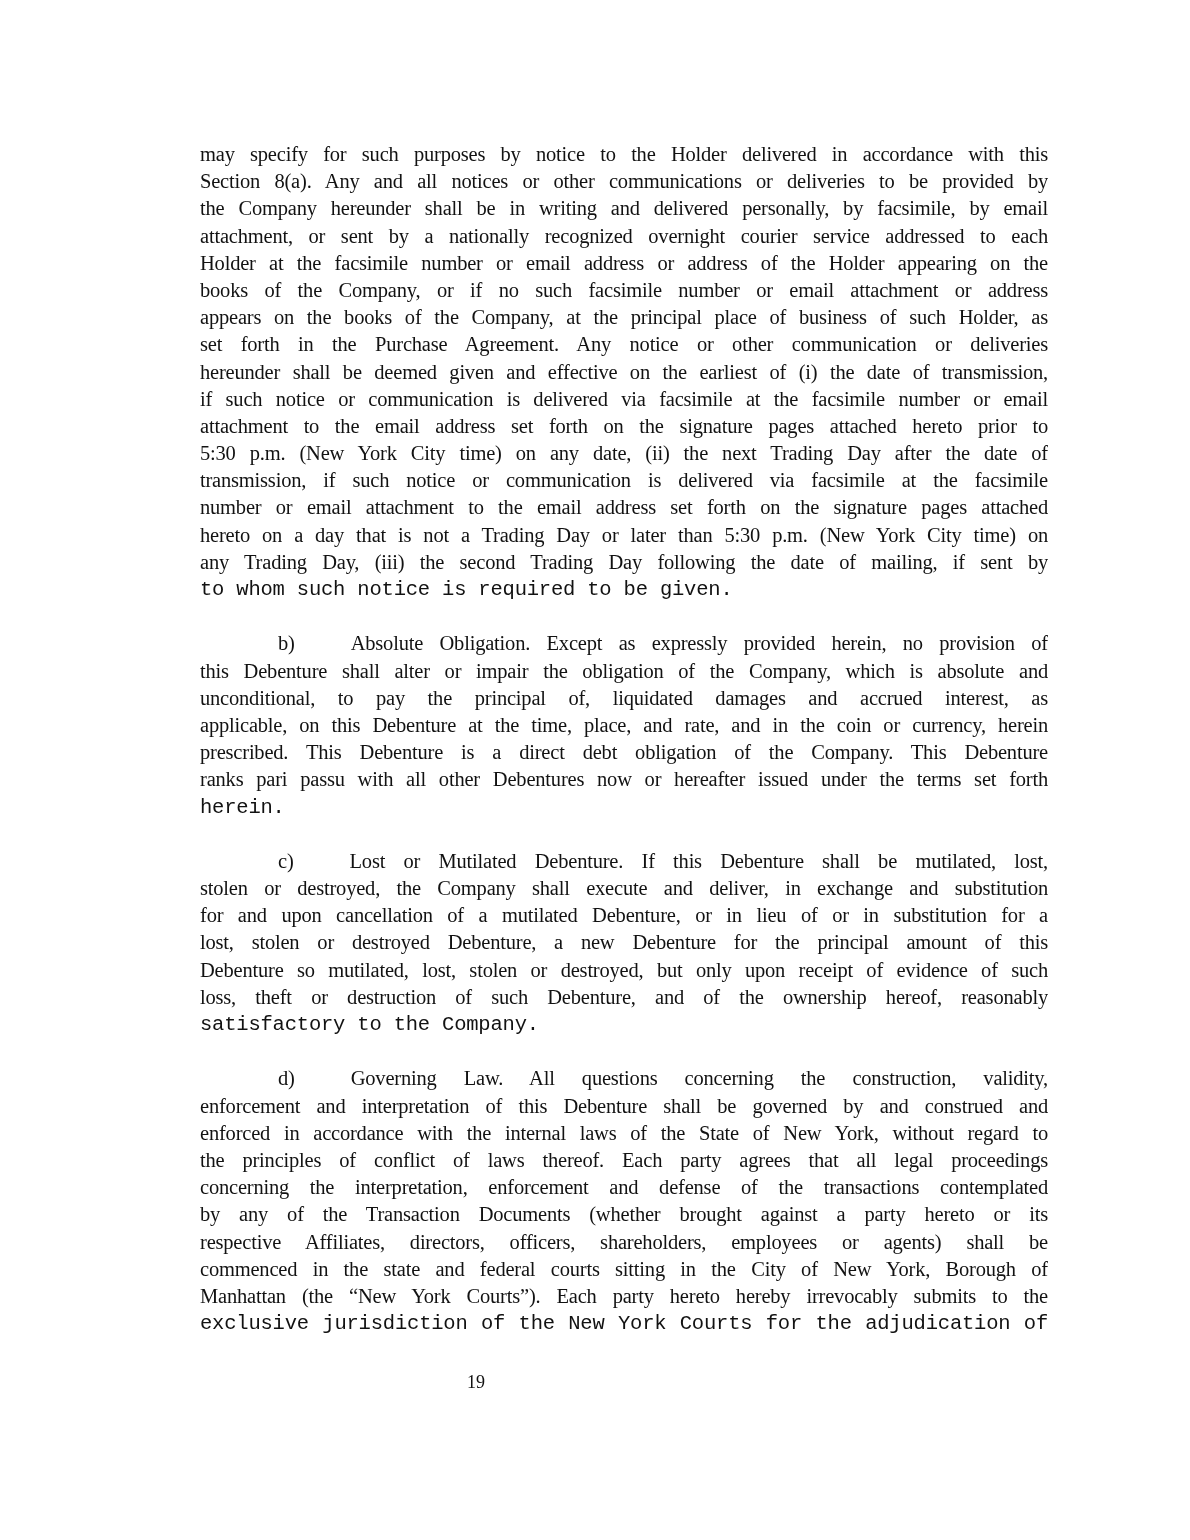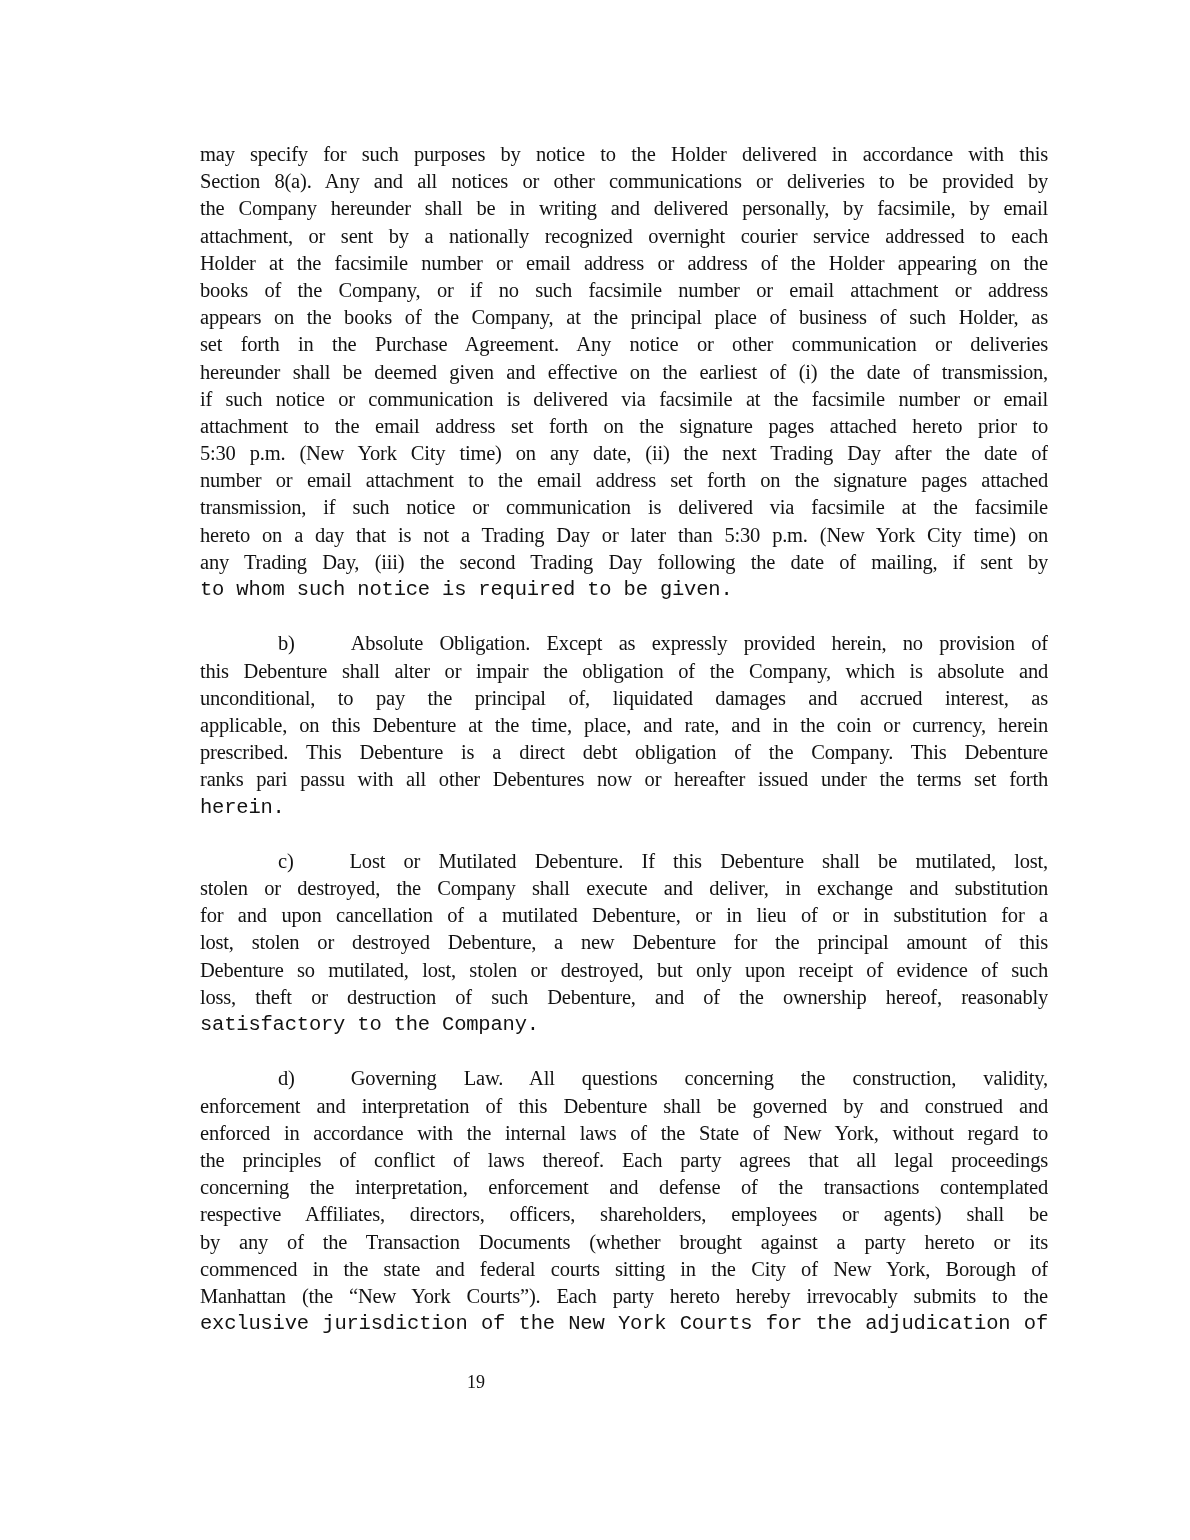--- a/index.html
+++ b/index.html
@@ -64,22 +64,22 @@
         <div class="line"><span>the Company hereunder shall be in writing and delivered personally, by facsimile, by email</span></div>
         <div class="line"><span>attachment, or sent by a nationally recognized overnight courier service addressed to each</span></div>
         <div class="line"><span>Holder at the facsimile number or email address or address of the Holder appearing on the</span></div>
         <div class="line"><span>books of the Company, or if no such facsimile number or email attachment or address</span></div>
         <div class="line"><span>appears on the books of the Company, at the principal place of business of such Holder, as</span></div>
         <div class="line"><span>set forth in the Purchase Agreement.  Any notice or other communication or deliveries</span></div>
         <div class="line"><span>hereunder shall be deemed given and effective on the earliest of (i) the date of transmission,</span></div>
         <div class="line"><span>if such notice or communication is delivered via facsimile at the facsimile number or email</span></div>
         <div class="line"><span>attachment to the email address set forth on the signature pages attached hereto prior to</span></div>
         <div class="line"><span>5:30 p.m. (New York City time) on any date, (ii) the next Trading Day after the date of</span></div>
+        <div class="line"><span>transmission, if such notice or communication is delivered via facsimile at the facsimile</span></div>
         <div class="line"><span>number or email attachment to the email address set forth on the signature pages attached</span></div>
-        <div class="line"><span>transmission, if such notice or communication is delivered via facsimile at the facsimile</span></div>
         <div class="line"><span>hereto on a day that is not a Trading Day or later than 5:30 p.m. (New York City time) on</span></div>
         <div class="line"><span>any Trading Day, (iii) the second Trading Day following the date of mailing, if sent by</span></div>
         <div class="line last"><span>to whom such notice is required to be given.</span></div>
       </div>
       <div class="paragraph">
         <div class="line"><span class="ind"></span><span>b)</span><span class="tab"></span><span class="u">Absolute Obligation</span><span>. Except as expressly provided herein, no provision of</span></div>
         <div class="line"><span>this Debenture shall alter or impair the obligation of the Company, which is absolute and</span></div>
         <div class="line"><span>unconditional, to pay the principal of, liquidated damages and accrued interest, as</span></div>
         <div class="line"><span>applicable, on this Debenture at the time, place, and rate, and in the coin or currency, herein</span></div>
         <div class="line"><span>prescribed.  This Debenture is a direct debt obligation of the Company.  This Debenture</span></div>
@@ -94,21 +94,21 @@
         <div class="line"><span>Debenture so mutilated, lost, stolen or destroyed, but only upon receipt of evidence of such</span></div>
         <div class="line"><span>loss, theft or destruction of such Debenture, and of the ownership hereof, reasonably</span></div>
         <div class="line last"><span>satisfactory to the Company.</span></div>
       </div>
       <div class="paragraph">
         <div class="line"><span class="ind"></span><span>d)</span><span class="tab"></span><span class="u">Governing Law</span><span>.  All questions concerning the construction, validity,</span></div>
         <div class="line"><span>enforcement and interpretation of this Debenture shall be governed by and construed and</span></div>
         <div class="line"><span>enforced in accordance with the internal laws of the State of New York, without regard to</span></div>
         <div class="line"><span>the principles of conflict of laws thereof.  Each party agrees that all legal proceedings</span></div>
         <div class="line"><span>concerning the interpretation, enforcement and defense of the transactions contemplated</span></div>
+        <div class="line"><span>by any of the Transaction Documents (whether brought against a party hereto or its</span></div>
         <div class="line"><span>respective Affiliates, directors, officers, shareholders, employees or agents) shall be</span></div>
-        <div class="line"><span>by any of the Transaction Documents (whether brought against a party hereto or its</span></div>
         <div class="line"><span>commenced in the state and federal courts sitting in the City of New York, Borough of</span></div>
         <div class="line"><span>Manhattan (the “</span><span class="u">New York Courts</span><span>”).  Each party hereto hereby irrevocably submits to the</span></div>
         <div class="line last"><span>exclusive jurisdiction of the New York Courts for the adjudication of any dispute hereunder</span></div>
       </div>
     </div>
   <div class="page-number">19</div>
 </div>
 
 </body></html>

